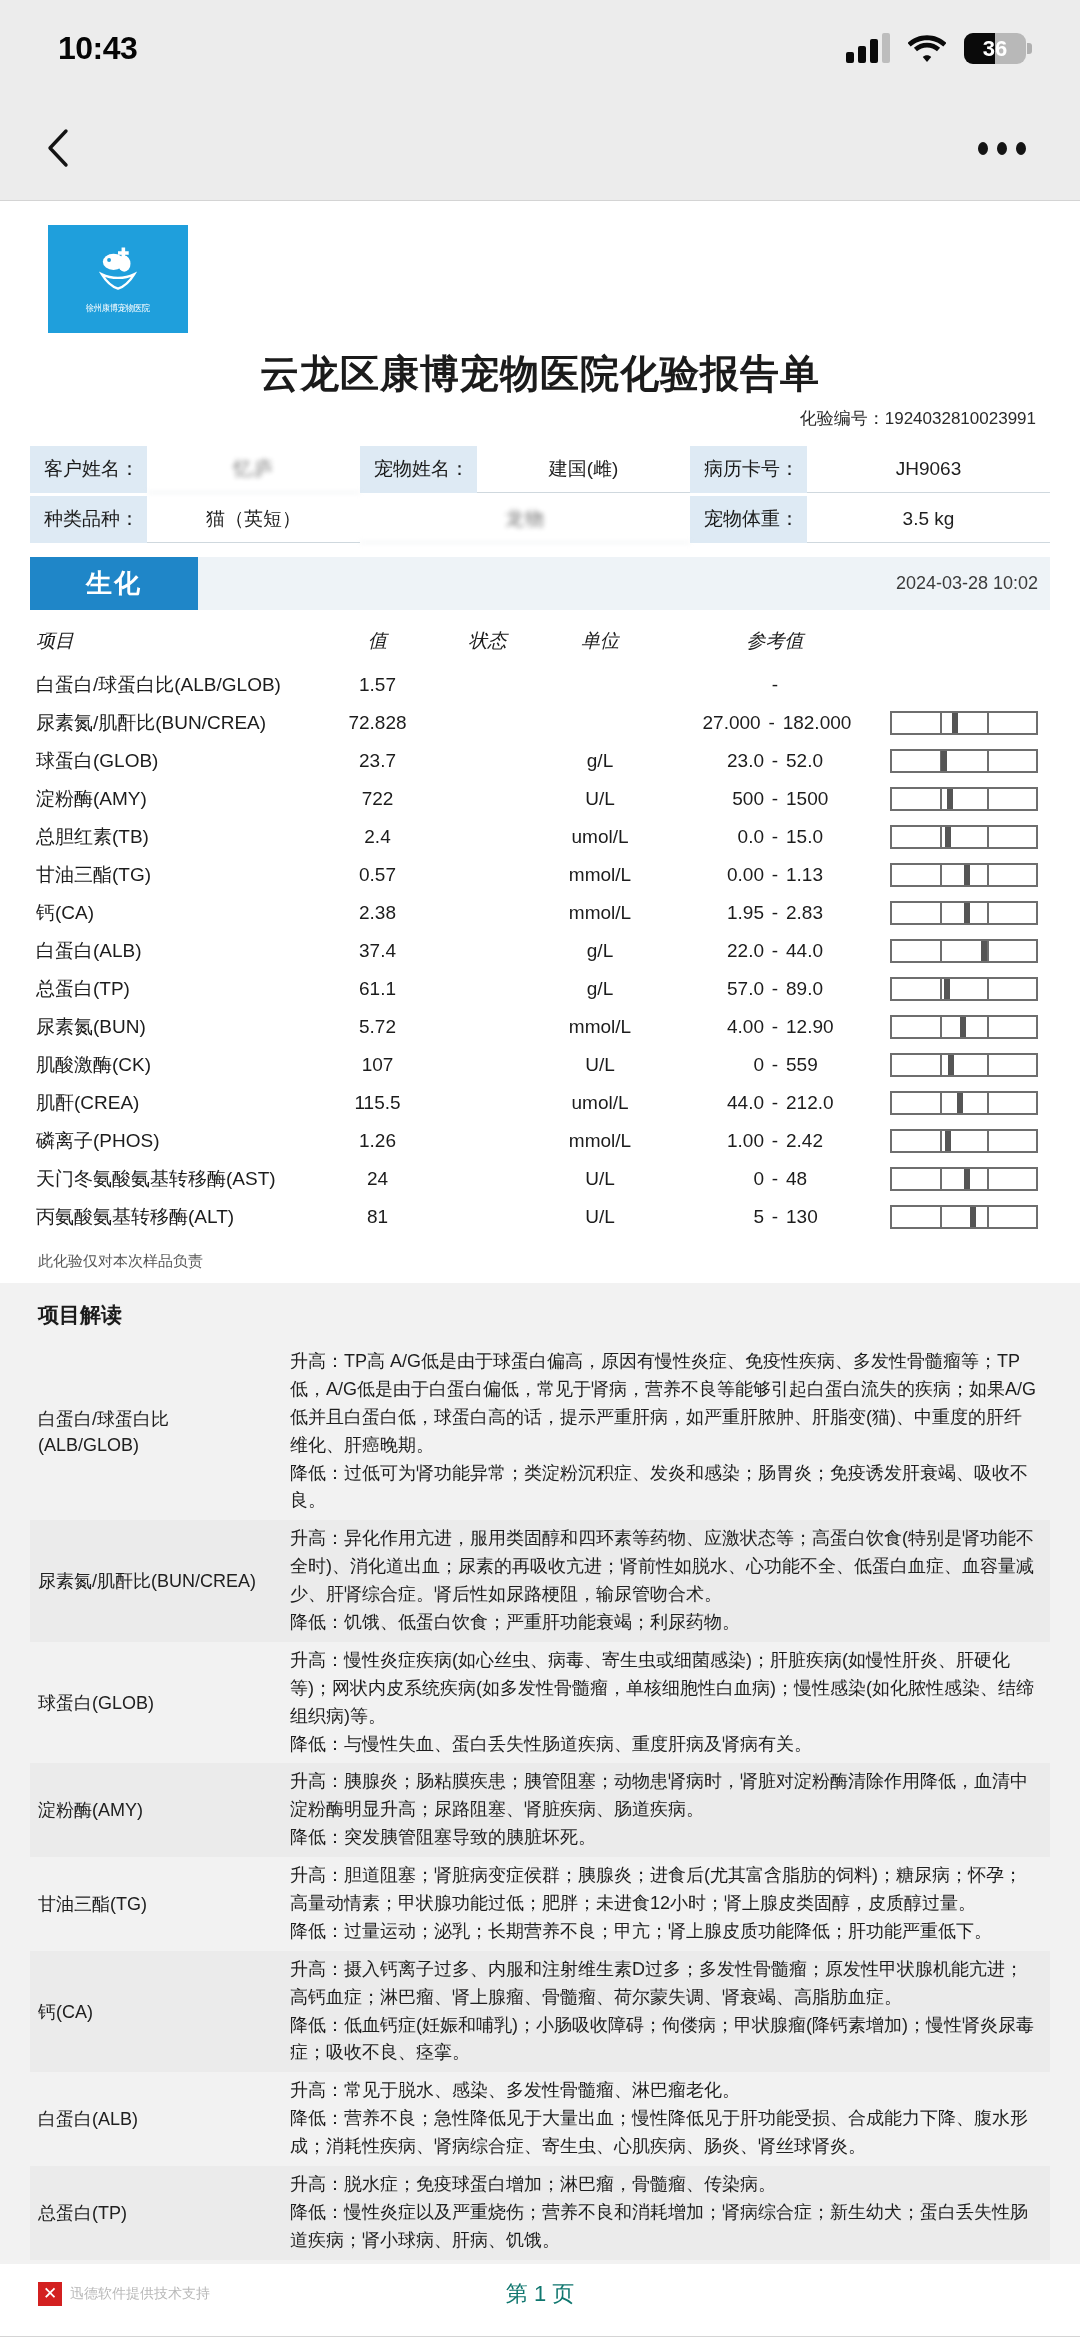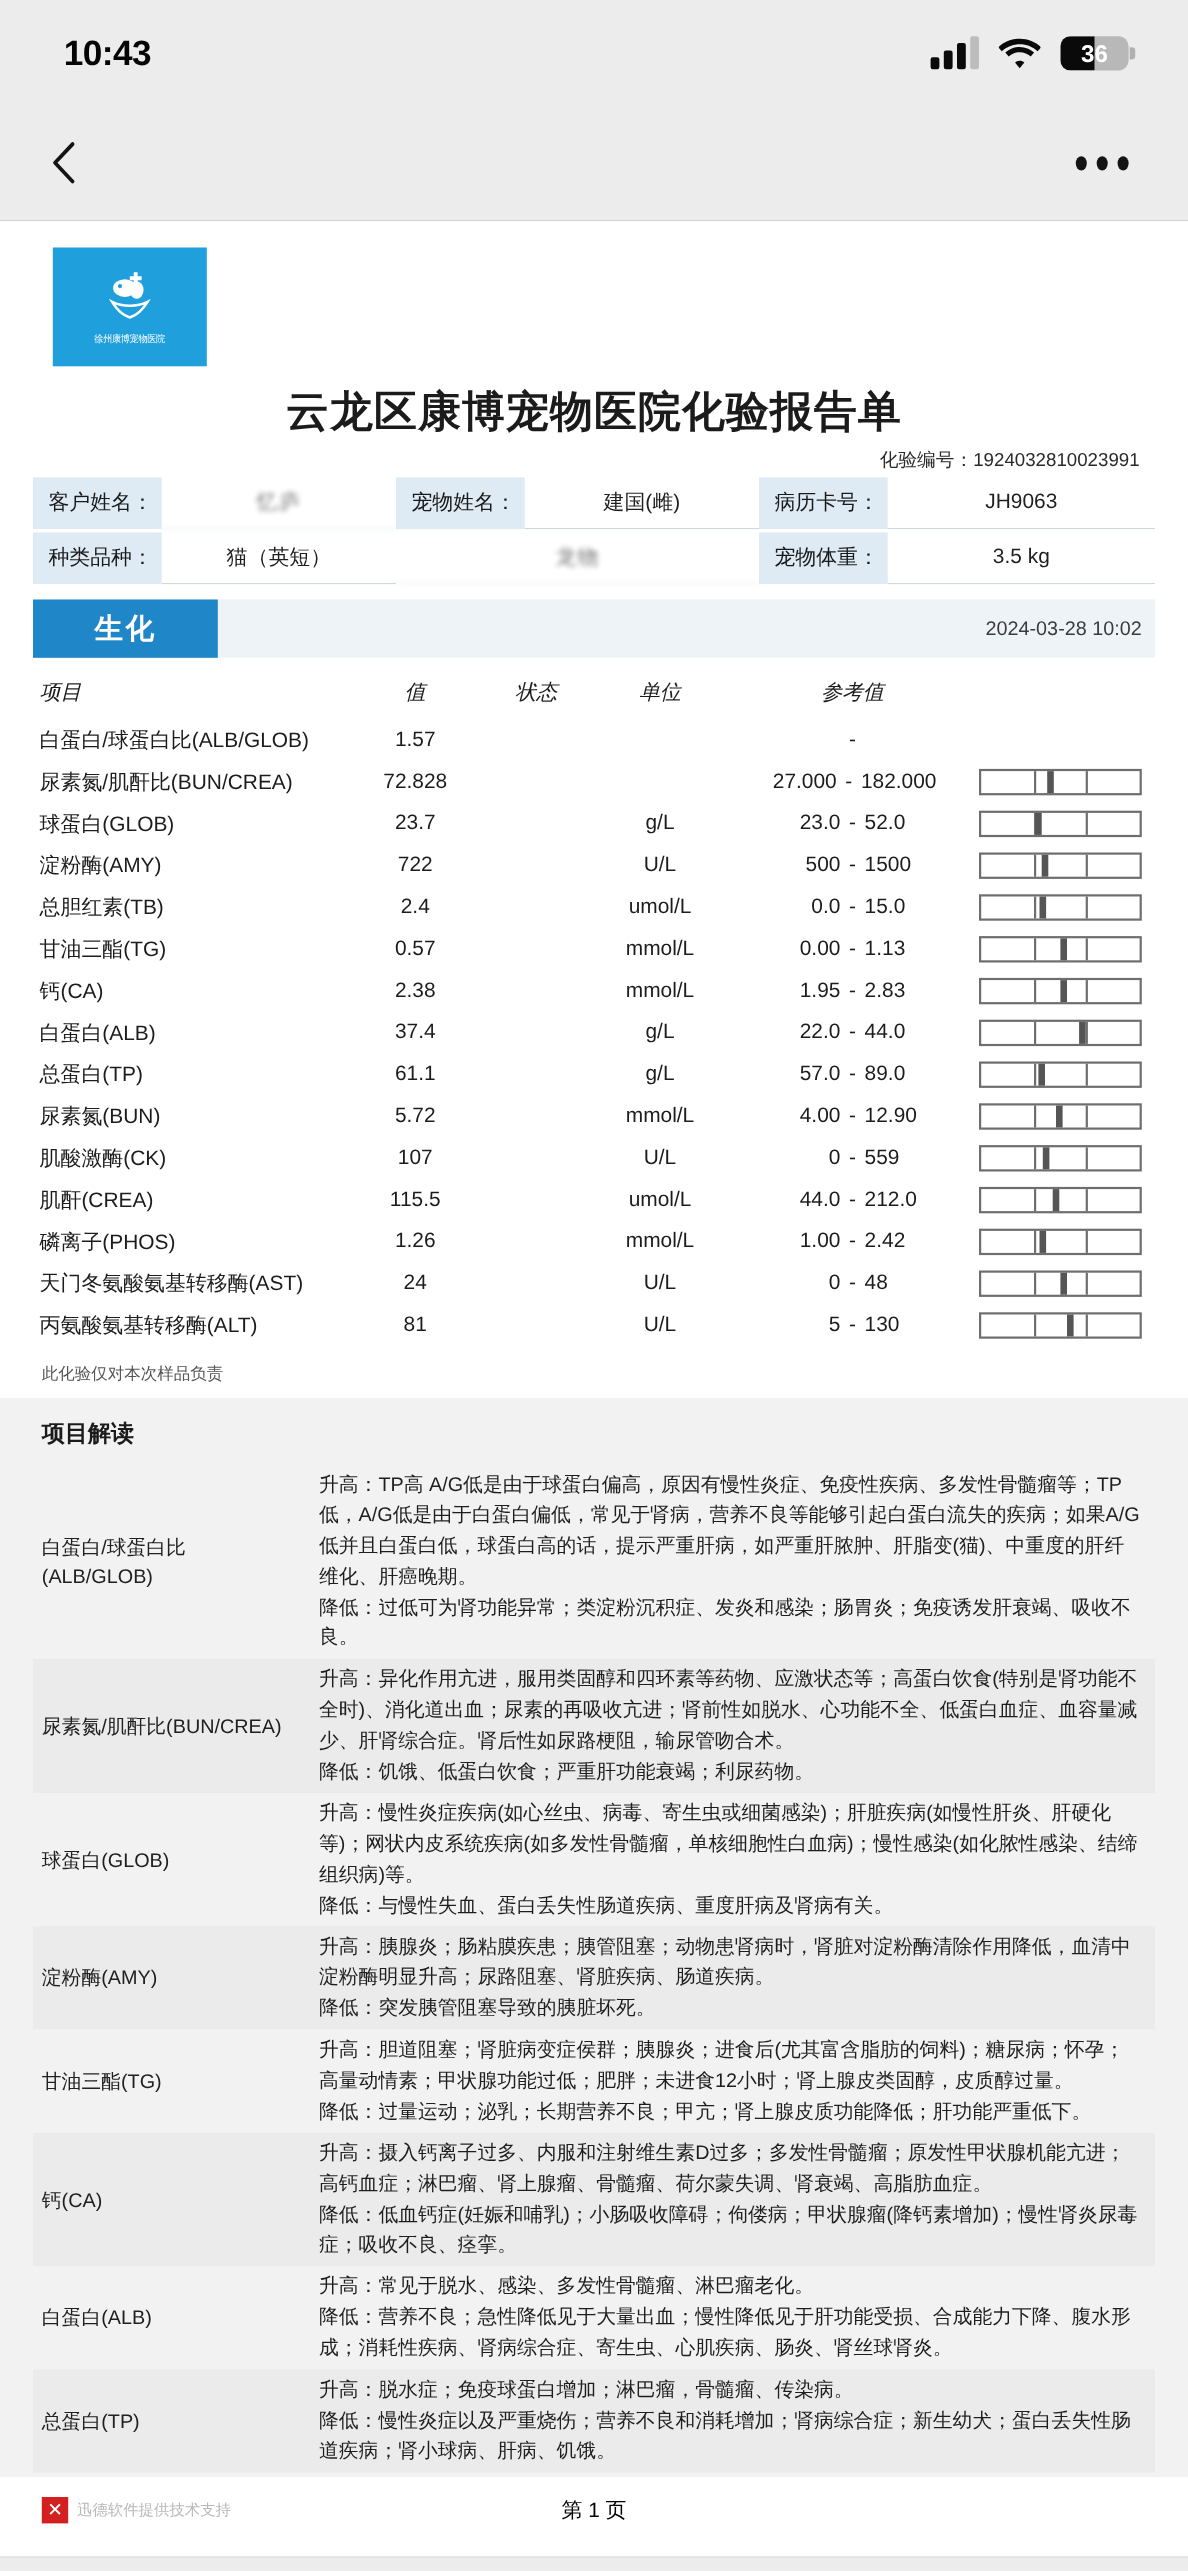--- a/index.html
+++ b/index.html
@@ -67,21 +67,21 @@
     display: flex; flex-direction: column; align-items: center; justify-content: center;
     position: relative;
   }
   .logo-mark { width: 52px; height: 56px; position: relative; }
   .logo-cap { font-size: 9px; color: #fff; margin-top: 2px; letter-spacing: -0.3px; transform: scaleX(0.92); }
 
   .report-title {
     text-align: center; font-size: 39px; font-weight: bold; color: #1b1b1b;
     margin: 14px 0 6px 0; letter-spacing: 1px;
   }
-  .lab-no { text-align: right; font-size: 17px; color: #2a2a2a; padding-right: 14px; margin-bottom: 4px; }
+  .lab-no { text-align: right; font-size: 17px; color: #2a2a2a; padding-right: 14px; margin-bottom: 16px; }
 
   
   .info-row { display: flex; align-items: stretch; margin-bottom: 3px; }
   .info-cell { display: flex; }
   .info-label {
     background: #deeaf4; color: #1a1a1a; font-size: 19px;
     padding: 10px 8px 10px 14px; white-space: nowrap;
   }
   .info-val {
     flex: 1; font-size: 19px; color: #1f1f1f; text-align: center;
@@ -151,21 +151,21 @@
   .pg-footer { display: flex; align-items: center; padding: 18px 0 30px 8px; position: relative; }
   .vendor { display: flex; align-items: center; gap: 8px; }
   .vendor-mark {
     width: 24px; height: 24px; background: #d32020; position: relative;
     display: flex; align-items: center; justify-content: center;
     color: #fff; font-size: 17px; font-weight: bold; line-height: 1;
   }
   .vendor-txt { font-size: 14px; color: #b9b9b9; }
   .pg-num {
     position: absolute; left: 0; right: 0; text-align: center;
-    font-size: 19px; color: #000000;
+    font-size: 22px; color: #0f766e;
   }
 </style>
 </head>
 <body>
 
 <div class="statusbar">
   <div class="sb-time">10:43</div>
   <div class="sb-right">
     <span class="signal">
         <i></i>

